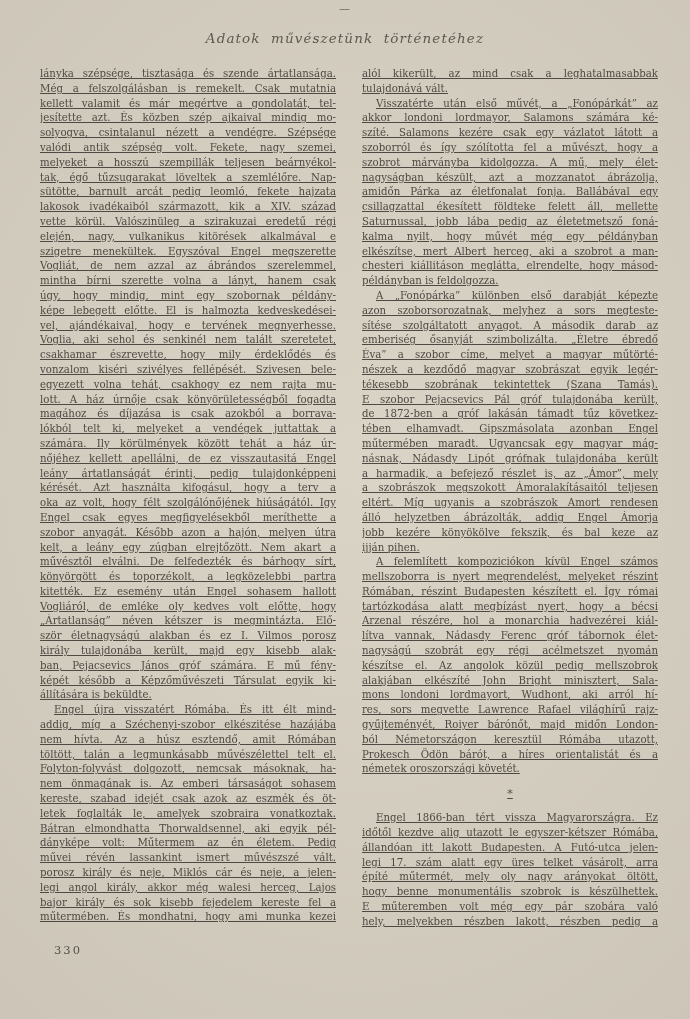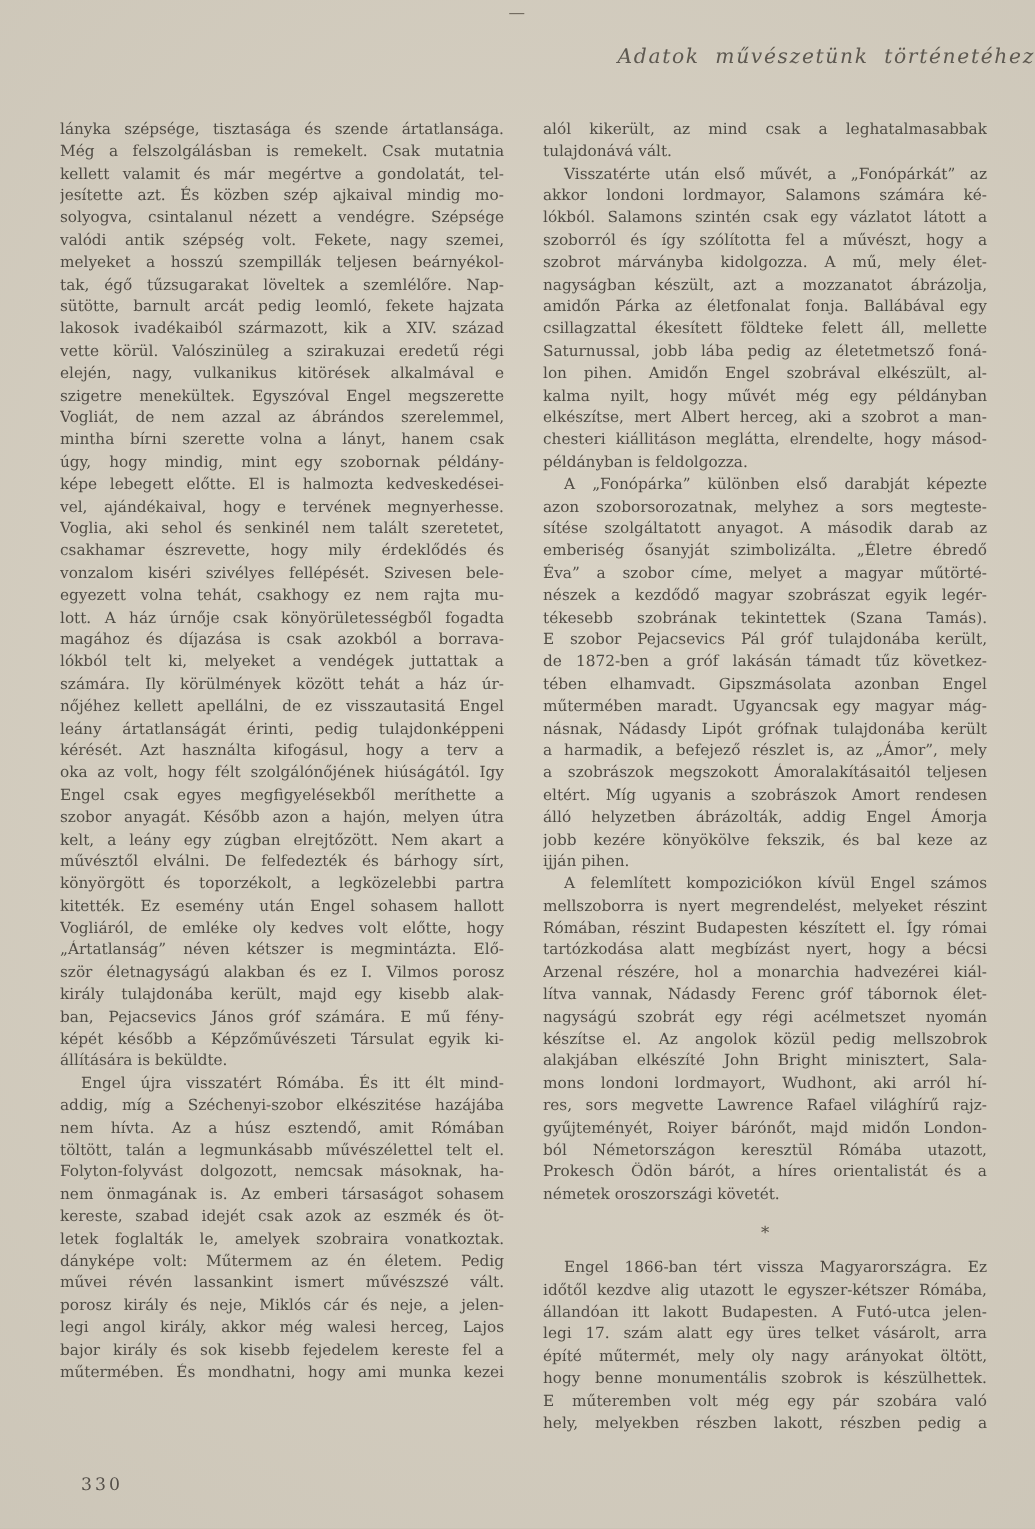--- a/index.html
+++ b/index.html
@@ -14,42 +14,42 @@
       radial-gradient(ellipse 120% 100% at 52% 45%, rgba(255,255,255,0.10), rgba(0,0,0,0.06) 85%, rgba(0,0,0,0.12)),
       #d6cfc0;
     color:#4e4a43;
   }
   .top-mark {
     position:absolute; top:2px; left:0; width:100%;
     text-align:center; font-size:11px; color:#6b655a; letter-spacing:1px;
   }
   .running-head {
     position:absolute; top:30px; left:0; width:100%;
-    text-align:right; font-style:italic; font-size:13.5px;
+    text-align:center; font-style:italic; font-size:13.5px;
     letter-spacing:1.1px; word-spacing:5px; color:#5d5850;
   }
   .columns {
-    position:absolute; top:80px; left:40px; width:618px;
-    display:flex; gap:26px;
+    position:absolute; top:67px; left:40px; width:618px;
+    display:flex; gap:26px;text-decoration:underline;
   }
   .col { width:304px; }
   .line {
     height:14.8px; line-height:14.8px; font-size:10.2px;
     text-align:justify; text-align-last:justify; text-justify:inter-word;
     overflow:hidden; white-space:normal; color:#4e4a43;
   }
   .line.indent { padding-left:14px; }
   .line.end { text-align:left; text-align-last:left; }
   .separator {
     height:34px; line-height:34px; text-align:center;
     font-size:11px; color:#575248;
   }
   .page-number {
     position:absolute; top:943px; left:54px;
-    font-size:11.5px; letter-spacing:2px; color:#55504a;margin-top:39px;
+    font-size:11.5px; letter-spacing:2px; color:#55504a;
   }
 </style>
 </head>
 <body>
 
 <div class="page">
   <div class="top-mark">—</div>
   <div class="running-head">Adatok művészetünk történetéhez</div>
   <div class="columns">
     <div class="col" id="col-left">
@@ -97,40 +97,40 @@
         <div class="line">képét később a Képzőművészeti Társulat egyik ki-</div>
         <div class="line end">állítására is beküldte.</div>
         <div class="line indent">Engel újra visszatért Rómába. És itt élt mind-</div>
         <div class="line">addig, míg a Széchenyi-szobor elkészitése hazájába</div>
         <div class="line">nem hívta. Az a húsz esztendő, amit Rómában</div>
         <div class="line">töltött, talán a legmunkásabb művészélettel telt el.</div>
         <div class="line">Folyton-folyvást dolgozott, nemcsak másoknak, ha-</div>
         <div class="line">nem önmagának is. Az emberi társaságot sohasem</div>
         <div class="line">kereste, szabad idejét csak azok az eszmék és öt-</div>
         <div class="line">letek foglalták le, amelyek szobraira vonatkoztak.</div>
+        <div class="line">Bátran elmondhatta Thorwaldsennel, aki egyik pél-</div>
         <div class="line">dányképe volt: Műtermem az én életem. Pedig</div>
         <div class="line">művei révén lassankint ismert művészszé vált.</div>
         <div class="line">porosz király és neje, Miklós cár és neje, a jelen-</div>
         <div class="line">legi angol király, akkor még walesi herceg, Lajos</div>
         <div class="line">bajor király és sok kisebb fejedelem kereste fel a</div>
         <div class="line">műtermében. És mondhatni, hogy ami munka kezei</div>
       </div>
     <div class="col" id="col-right">
         <div class="line">alól kikerült, az mind csak a leghatalmasabbak</div>
         <div class="line end">tulajdonává vált.</div>
         <div class="line indent">Visszatérte után első művét, a „Fonópárkát” az</div>
         <div class="line">akkor londoni lordmayor, Salamons számára ké-</div>
-        <div class="line">lókból. Salamons szintén csak egy vázlatot látott a</div>
+        <div class="line">szíté. Salamons kezére csak egy vázlatot látott a</div>
         <div class="line">szoborról és így szólította fel a művészt, hogy a</div>
         <div class="line">szobrot márványba kidolgozza. A mű, mely élet-</div>
         <div class="line">nagyságban készült, azt a mozzanatot ábrázolja,</div>
         <div class="line">amidőn Párka az életfonalat fonja. Ballábával egy</div>
         <div class="line">csillagzattal ékesített földteke felett áll, mellette</div>
         <div class="line">Saturnussal, jobb lába pedig az életetmetsző foná-</div>
-        <div class="line">lon pihen. Amidőn Engel szobrával elkészült, al-</div>
         <div class="line">kalma nyilt, hogy művét még egy példányban</div>
         <div class="line">elkészítse, mert Albert herceg, aki a szobrot a man-</div>
         <div class="line">chesteri kiállitáson meglátta, elrendelte, hogy másod-</div>
         <div class="line end">példányban is feldolgozza.</div>
         <div class="line indent">A „Fonópárka” különben első darabját képezte</div>
         <div class="line">azon szoborsorozatnak, melyhez a sors megteste-</div>
         <div class="line">sítése szolgáltatott anyagot. A második darab az</div>
         <div class="line">emberiség ősanyját szimbolizálta. „Életre ébredő</div>
         <div class="line">Éva” a szobor címe, melyet a magyar műtörté-</div>
         <div class="line">nészek a kezdődő magyar szobrászat egyik legér-</div>

